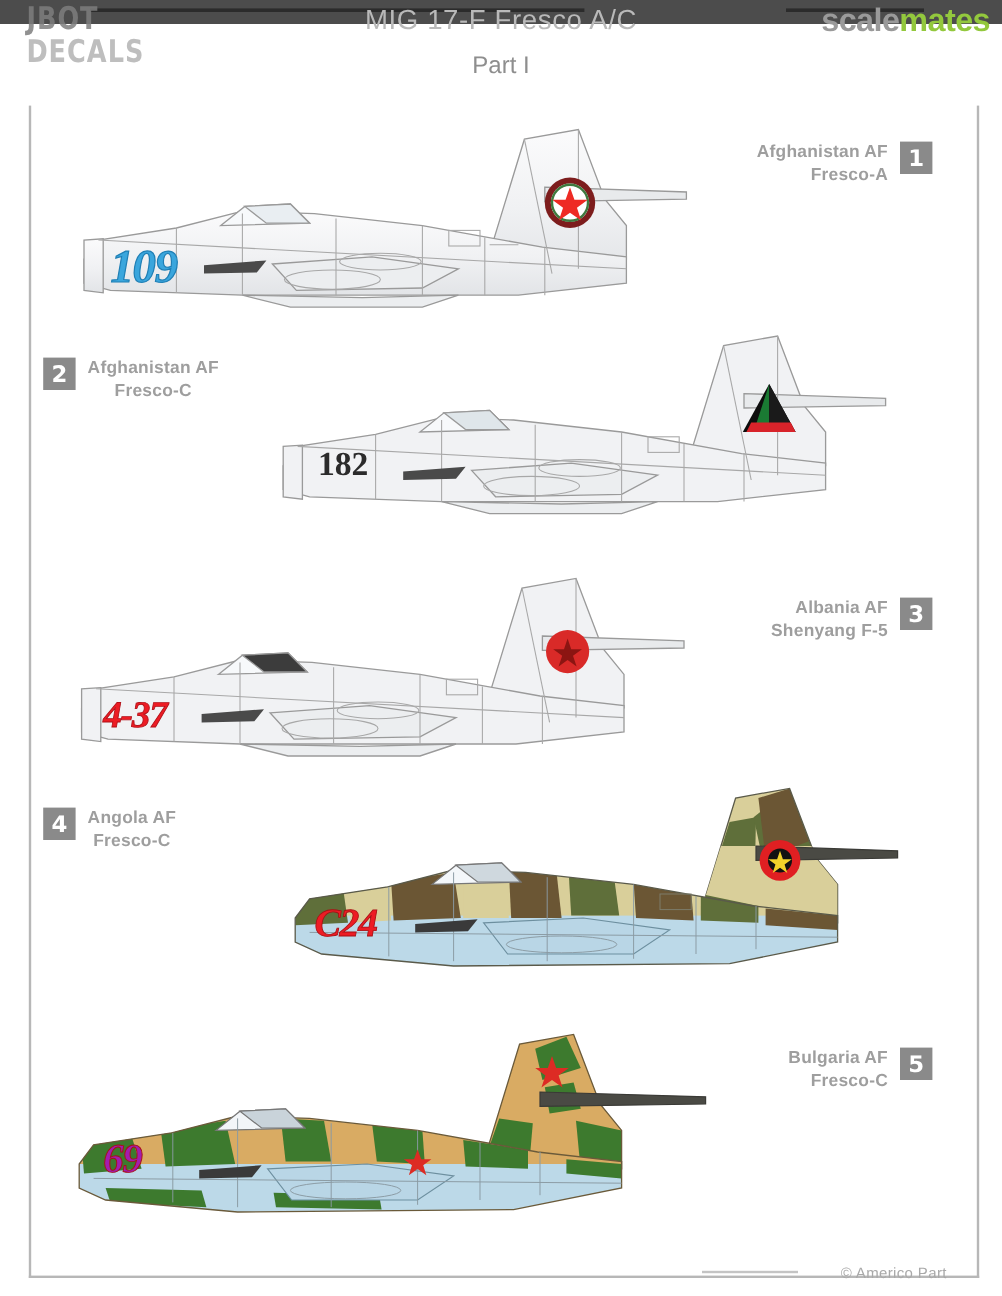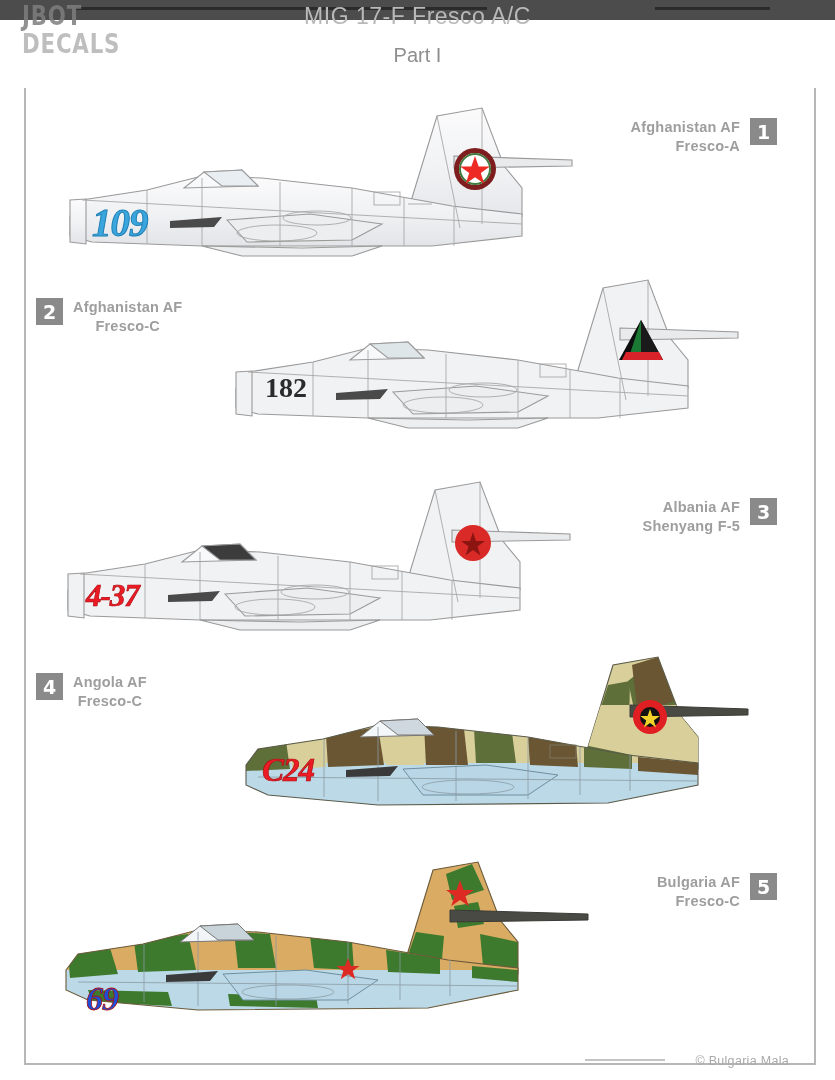--- a/index.html
+++ b/index.html
@@ -57,20 +57,23 @@
 </style>
 </head>
 <body>
 
 <div class="page">
 
   <div class="topbar">
     <div class="topbar-rule"></div>
     <div class="topbar-rule2"></div>
     <div class="topbar-title">MIG 17-F   Fresco A/C</div>
+    <div class="watermark">
+      <span class="wm-a">scale</span><span class="wm-b">mates</span>
+    </div>
   </div>
 
   <div class="brand">
     <div>JBOT</div>
     <div class="l2">DECALS</div>
   </div>
 
   <div class="subtitle">Part I</div>
 
   <div class="frame"></div>
@@ -371,18 +374,18 @@
 
       <g>
         <polygon fill="#dd2b24" points="412,30 415.5,40 426,40 417.5,46.2 420.8,56.3 412,50 403.2,56.3 406.5,46.2 398,40 408.5,40"></polygon>
       </g>
       <g>
         <polygon fill="#dd2b24" points="300,108 303,116 311.5,116 304.7,121 307.3,129.3 300,124.2 292.7,129.3 295.3,121 288.5,116 297,116"></polygon>
       </g>
       <path d="M118,125 L170,121 L162,131 L118,132 Z" fill="#3a3a3a"></path>
     </svg>
   </div>
-  <div class="serial" style="left:86px;top:980px;font-size:34px;color:#1d4ed8;-webkit-text-stroke:0.8px #a81014;">69</div>
+  <div class="serial" style="left:86px;top:948px;font-size:34px;color:#a21caf;-webkit-text-stroke:0.8px #a81014;">69</div>
 
   <div class="credit-rule"></div>
-  <div class="credit">© Bulgaria Mala</div>
+  <div class="credit">© Americo Part</div>
 
 </div>
 
 </body></html>

